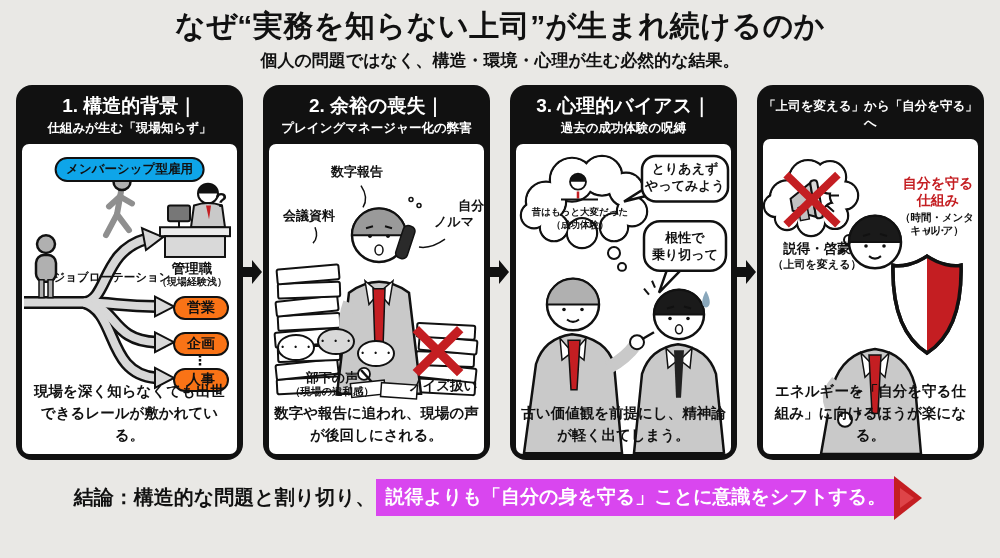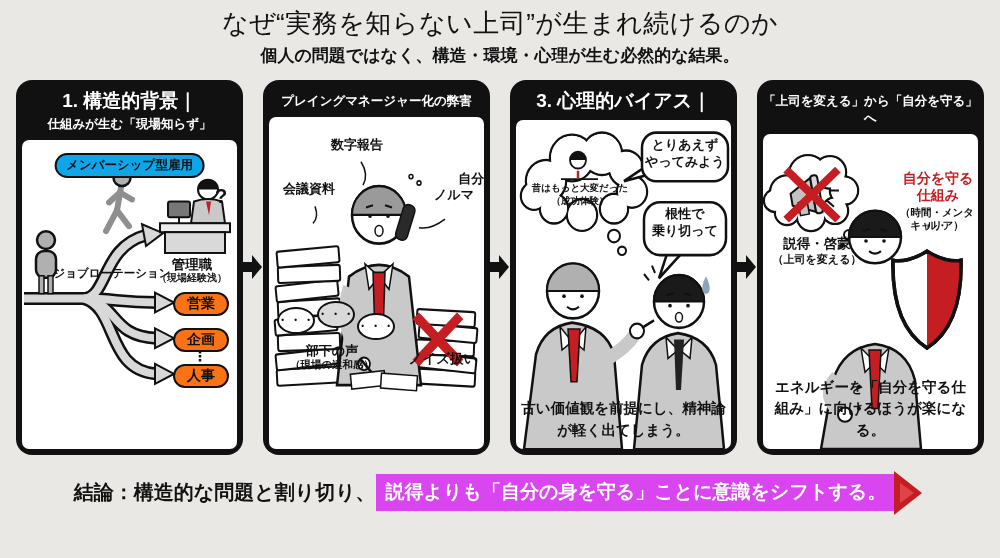--- a/index.html
+++ b/index.html
@@ -4,21 +4,21 @@
 <style>
   * { box-sizing: border-box; margin: 0; padding: 0; }
   html,body { width:1000px; height:558px; }
   body {
     background:#e9e8e5;
     font-family:"Liberation Sans","DejaVu Sans",sans-serif;
     color:#111;
     overflow:hidden;
   }
   .main-title {
-    text-align:center; font-size:26px; font-weight:400;
+    text-align:center; font-size:30px; font-weight:700;
     padding-top:9px; letter-spacing:0.5px; line-height:1.15;
   }
   .sub-title {
     text-align:center; font-size:17px; font-weight:700; margin-top:5px;
   }
   .panels {
     display:flex; justify-content:center; align-items:stretch;
     margin-top:13px; padding:0 16px;
   }
   .panel {
@@ -131,31 +131,33 @@
       </svg>
       <div class="pill-label">メンバーシップ型雇用</div>
       <div class="ov" style="left:193px; top:44px; font-size:20px;">?</div>
       <div class="ov" style="left:24px; top:126px; width:132px; font-size:11.5px;">ジョブローテーション</div>
       <div class="ov" style="left:132px; top:117px; width:76px; font-size:13.5px;">管理職</div>
       <div class="ov" style="left:130px; top:132px; width:80px; font-size:10px;">（現場経験浅）</div>
       <div class="dept-pill" style="top:152px;">営業</div>
       <div class="dept-pill" style="top:188px;">企画</div>
       <div class="ov" style="right:30px; top:208px; font-size:14px;">⋮</div>
       <div class="dept-pill" style="top:224px;">人事</div>
+      <div class="caption">現場を深く知らなくても出世できるレールが敷かれている。</div>
     </div>
   </div>
 
   <div class="gap">
     <svg width="20" height="30" viewBox="0 0 20 30">
       <polygon points="0,10 9,10 9,3 19,15 9,27 9,20 0,20" fill="#111"></polygon>
     </svg>
   </div>
 
   <div class="panel">
     <div class="panel-header">
+      <div class="panel-title">2. 余裕の喪失｜</div>
       <div class="panel-sub">プレイングマネージャー化の弊害</div>
     </div>
     <div class="panel-body">
       <svg class="illu" viewBox="0 0 215 312" preserveAspectRatio="none">
 
         <g fill="#fff" stroke="#111" stroke-width="2">
           <rect x="8" y="236" width="62" height="15" rx="2" transform="rotate(-3 39 243)"></rect>
           <rect x="7" y="220" width="62" height="15" rx="2" transform="rotate(-6 38 227)"></rect>
           <rect x="9" y="204" width="62" height="15" rx="2" transform="rotate(-2 40 211)"></rect>
           <rect x="6" y="188" width="62" height="15" rx="2" transform="rotate(-5 37 195)"></rect>
@@ -214,32 +216,34 @@
       <div class="ov" style="left:52px; top:20px; font-size:13px; width:72px;">数字報告</div>
       <div class="ov" style="left:4px; top:64px; font-size:13px; width:72px;">会議資料</div>
       <div class="ov" style="left:158px; top:54px; font-size:13px; width:54px;margin-left:24px;">自分の</div>
       <div class="ov" style="left:158px; top:70px; font-size:13px; width:54px;">ノルマ</div>
       <div class="bubble-ellipsis" style="left:8px; top:190px;">・・・</div>
       <div class="bubble-ellipsis" style="left:48px; top:184px; background:#d9d9d9;">・・・</div>
       <div class="bubble-ellipsis" style="left:88px; top:196px;">・・・</div>
       <div class="ov" style="left:8px; top:226px; width:110px; font-size:13px;">部下の声</div>
       <div class="ov" style="left:2px; top:241px; width:122px; font-size:10.5px;">（現場の違和感）</div>
       <div class="ov" style="left:136px; top:234px; width:76px; font-size:13.5px;">ノイズ扱い</div>
+      <div class="caption">数字や報告に追われ、現場の声が後回しにされる。</div>
     </div>
   </div>
 
   <div class="gap">
     <svg width="20" height="30" viewBox="0 0 20 30">
       <polygon points="0,10 9,10 9,3 19,15 9,27 9,20 0,20" fill="#111"></polygon>
     </svg>
   </div>
 
   <div class="panel">
     <div class="panel-header">
       <div class="panel-title">3. 心理的バイアス｜</div>
+      <div class="panel-sub">過去の成功体験の呪縛</div>
     </div>
     <div class="panel-body">
       <svg class="illu" viewBox="0 0 215 312" preserveAspectRatio="none">
 
         <g>
           <g fill="#fff" stroke="#111" stroke-width="2.5">
             <circle cx="30" cy="58" r="20"></circle>
               <circle cx="56" cy="36" r="22"></circle>
             <circle cx="86" cy="32" r="20"></circle>
               <circle cx="110" cy="46" r="17"></circle>

